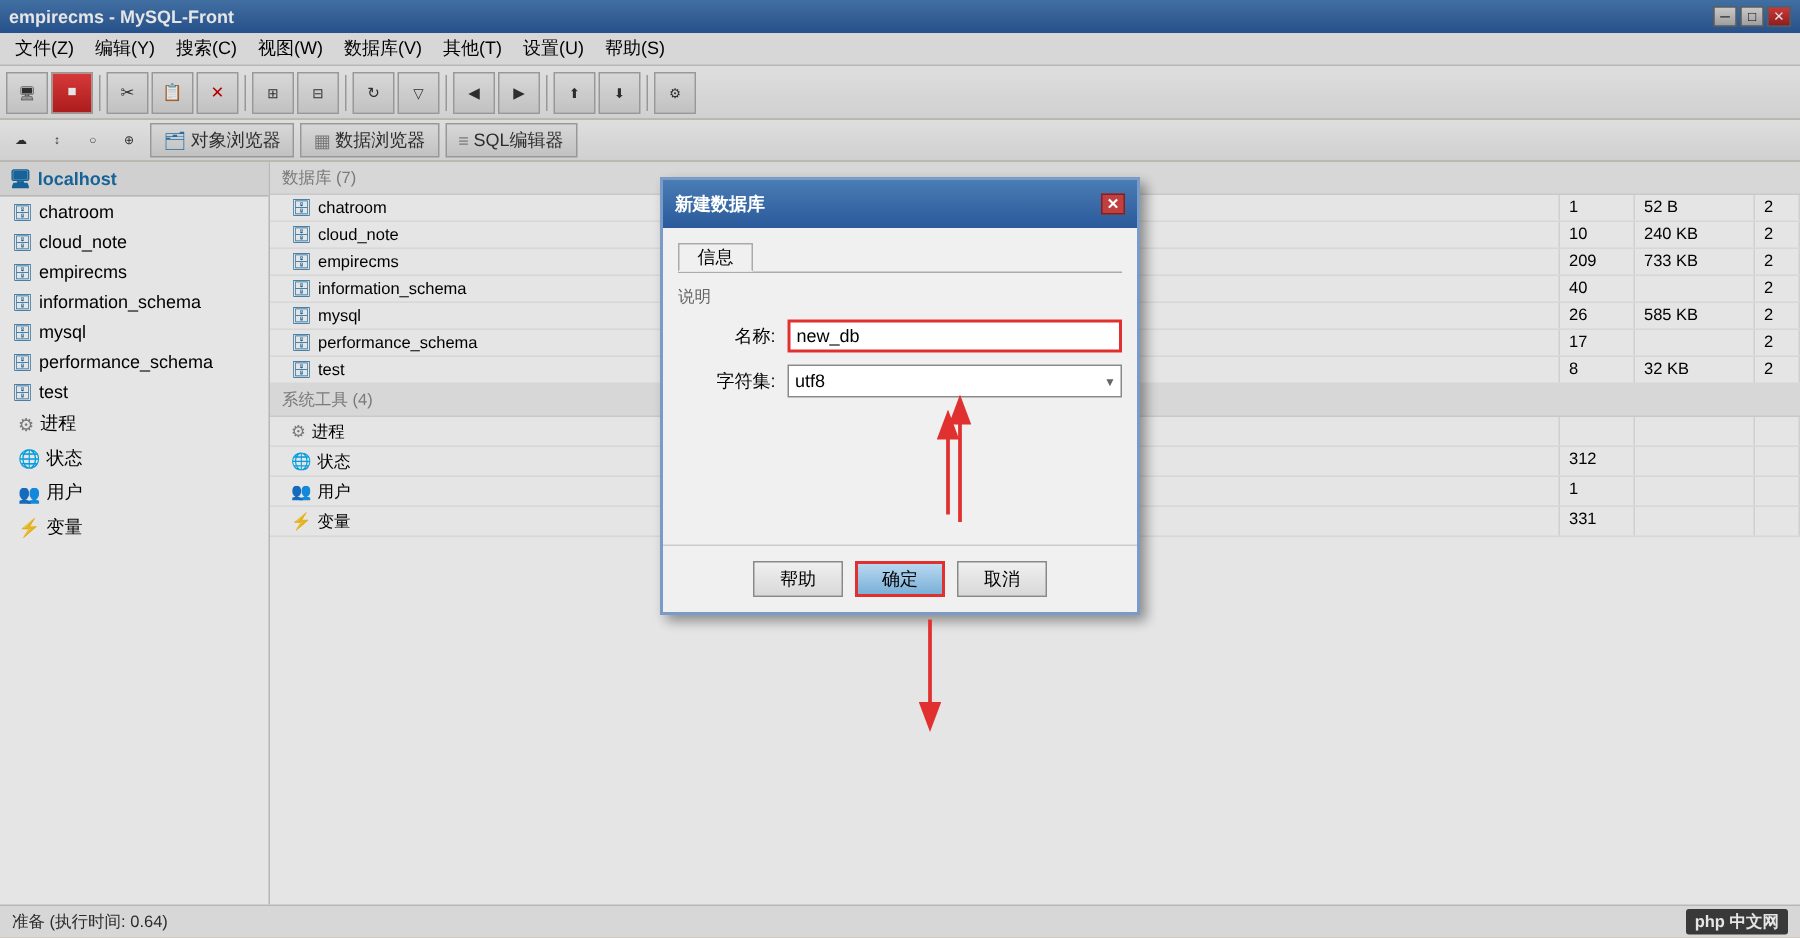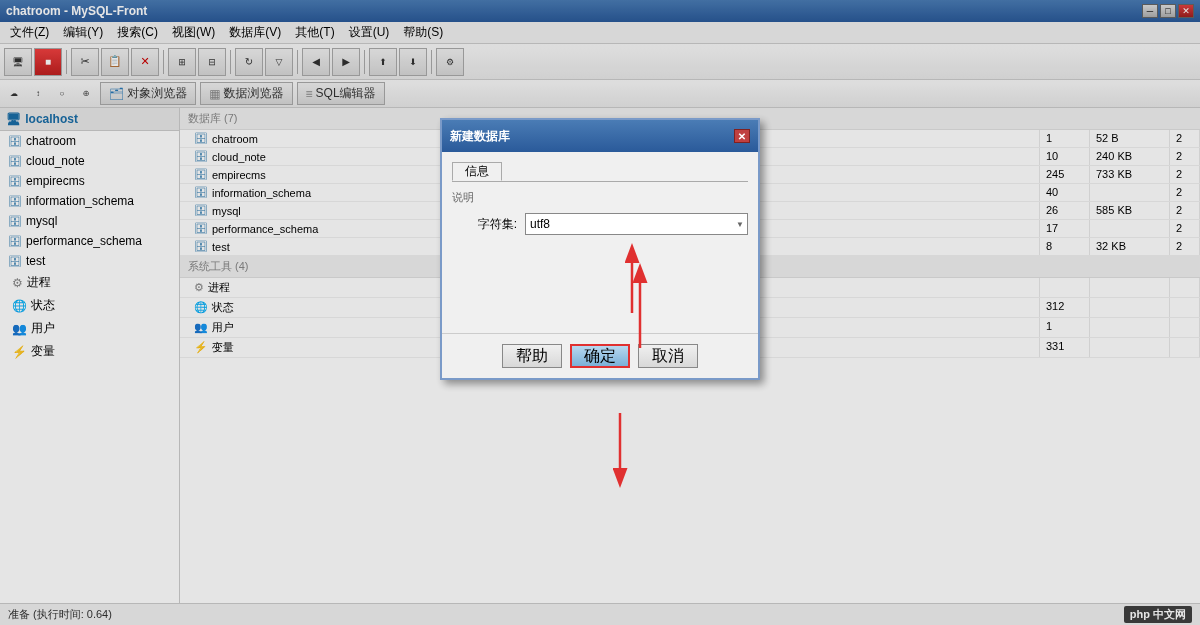--- a/index.html
+++ b/index.html
@@ -294,34 +294,34 @@
       gap: 8px;
       padding: 10px;
       border-top: 1px solid #ccc;
     }
     .modal-btn {
       min-width: 60px;
       height: 24px;
       border: 1px solid #888;
       background: linear-gradient(to bottom, #f0f0f0, #d8d8d8);
       cursor: pointer;
-      font-size: 16px;
+      font-size: 12px;
       font-family: Liberation Sans, sans-serif;
       padding: 0 8px;
     }
     .modal-btn.primary {
       background: linear-gradient(to bottom, #b8d8f0, #7ab0d8);
       border: 2px solid #e03030;
     }
   </style>
 </head>
 <body>
 
 <div class="title-bar">
-  <div class="title-bar-text">chatroom - MySQL-Front</div>
+  <div class="title-bar-text">empirecms - MySQL-Front</div>
   <div class="title-bar-buttons">
     <div class="title-btn">─</div>
     <div class="title-btn">□</div>
     <div class="title-btn" style="background:linear-gradient(to bottom,#e04040,#a02020);color:white;">✕</div>
   </div>
 </div>
 
 <div class="menu-bar">
   <div class="menu-item">文件(Z)</div>
   <div class="menu-item">编辑(Y)</div>
@@ -446,21 +446,21 @@
         </div>
       <div>10</div>
       <div>240 KB</div>
       <div>2</div>
     </div>
     <div class="content-row">
       <div class="name">
           <span style="color:#1a6ea8;">🗄</span>
           <span>empirecms</span>
         </div>
-      <div>245</div>
+      <div>209</div>
       <div>733 KB</div>
       <div>2</div>
     </div>
     <div class="content-row">
       <div class="name">
           <span style="color:#1a6ea8;">🗄</span>
           <span>information_schema</span>
         </div>
       <div>40</div>
       <div></div>
@@ -542,20 +542,24 @@
   <div class="modal">
     <div class="modal-title">
       <span>新建数据库</span>
       <div class="modal-close">✕</div>
     </div>
     <div class="modal-body">
       <div class="modal-tabs">
         <div class="modal-tab active">信息</div>
       </div>
       <div class="modal-section-title">说明</div>
+      <div class="modal-field">
+        <div class="modal-label">名称:</div>
+        <input type="text" class="modal-input" value="new_db" style="">
+      </div>
       <div class="modal-field">
         <div class="modal-label">字符集:</div>
         <div class="select-wrapper">
           <select class="modal-select">
             <option>utf8</option>
             <option>utf8mb4</option>
             <option>latin1</option>
             <option>gbk</option>
           </select>
         </div>

